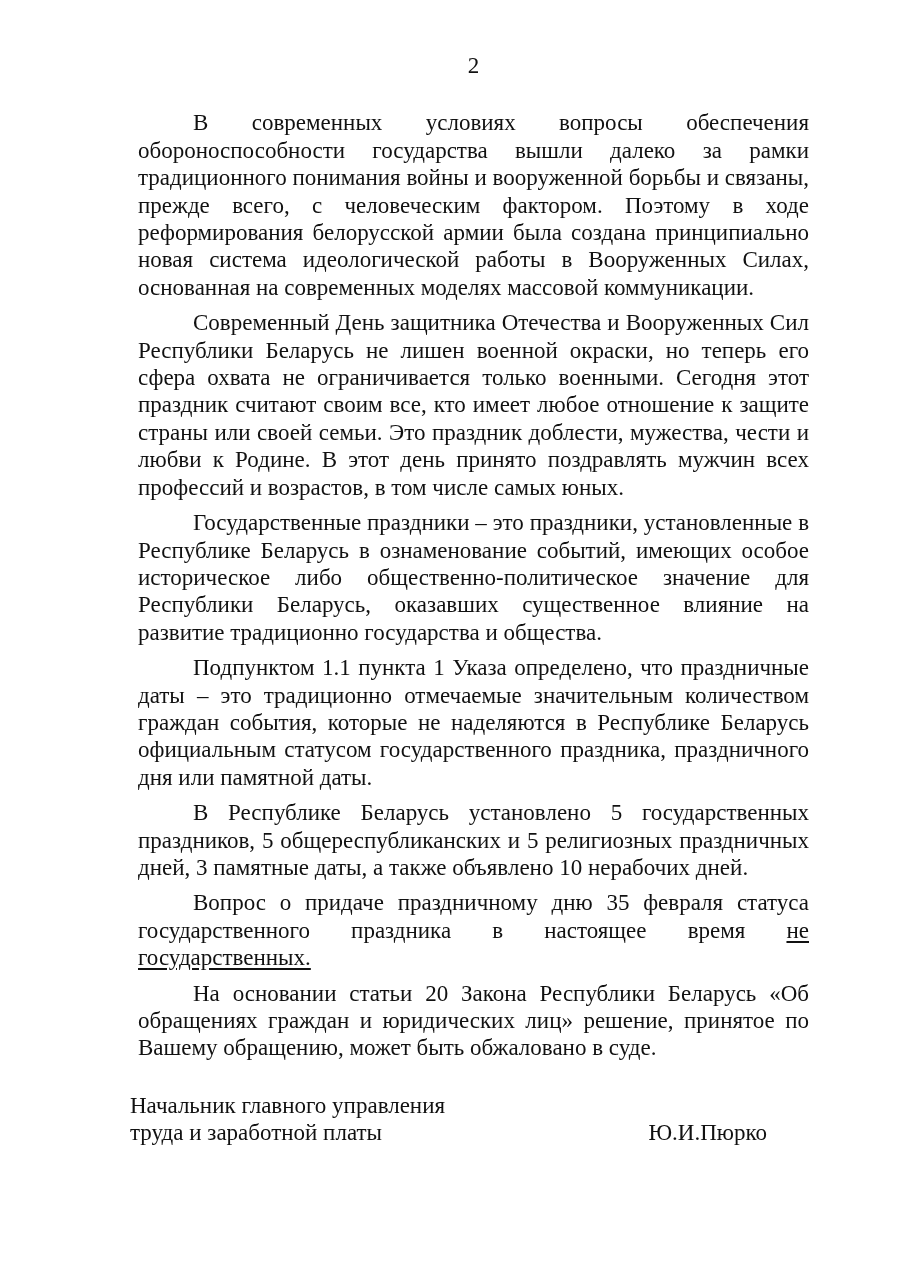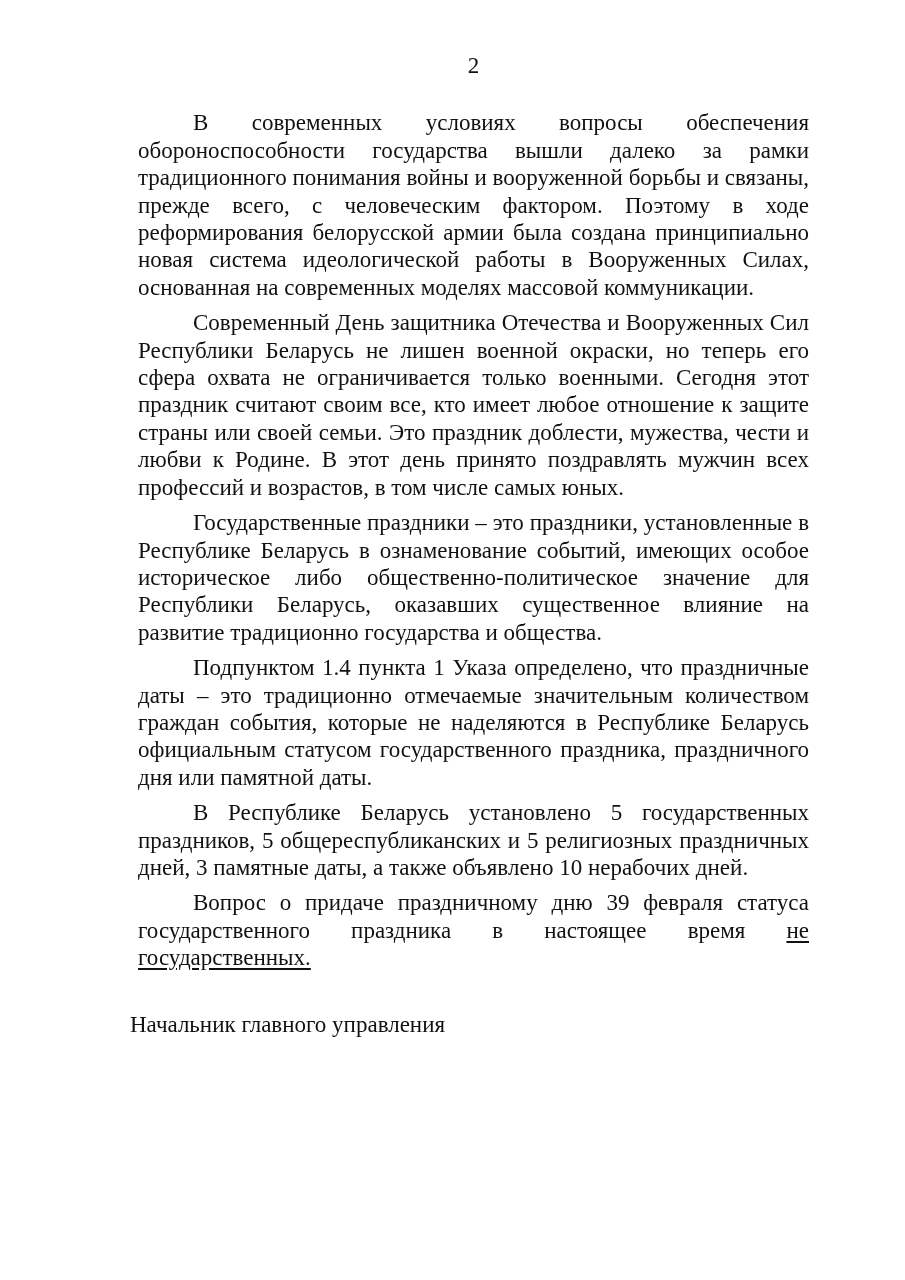--- a/index.html
+++ b/index.html
@@ -27,21 +27,21 @@
   .body-text p {
     margin: 8px;
     text-indent: 55px;
     text-align: justify;
   }
   .u {
     text-decoration: underline;
     text-underline-offset: 3px;
   }
   .signature {
-    margin-top: 39px;
+    margin-top: 30px;
   }
   .sig-row {
     display: flex;
     justify-content: space-between;
     align-items: baseline;
   }
   .sig-name {
     margin-right: 50px;
     white-space: nowrap;
   }
@@ -50,24 +50,29 @@
 <body>
 
 <div class="page">
 
   <div class="page-number">2</div>
 
   <div class="body-text">
     <p>В современных условиях вопросы обеспечения обороноспособности государства вышли далеко за рамки традиционного понимания войны и вооруженной борьбы и связаны, прежде всего, с человеческим фактором. Поэтому в ходе реформирования белорусской армии была создана принципиально новая система идеологической работы в Вооруженных Силах, основанная на современных моделях массовой коммуникации.</p>
     <p>Современный День защитника Отечества и Вооруженных Сил Республики Беларусь не лишен военной окраски, но теперь его сфера охвата не ограничивается только военными. Сегодня этот праздник считают своим все, кто имеет любое отношение к защите страны или своей семьи. Это праздник доблести, мужества, чести и любви к Родине. В этот день принято поздравлять мужчин всех профессий и возрастов, в том числе самых юных.</p>
     <p>Государственные праздники – это праздники, установленные в Республике Беларусь в ознаменование событий, имеющих особое историческое либо общественно-политическое значение для Республики Беларусь, оказавших существенное влияние на развитие традиционно государства и общества.</p>
-    <p>Подпунктом 1.4 пункта 1 Указа определено, что праздничные даты – это традиционно отмечаемые значительным количеством граждан события, которые не наделяются в Республике Беларусь официальным статусом государственного праздника, праздничного дня или памятной даты.</p>
+    <p>Подпунктом 1.1 пункта 1 Указа определено, что праздничные даты – это традиционно отмечаемые значительным количеством граждан события, которые не наделяются в Республике Беларусь официальным статусом государственного праздника, праздничного дня или памятной даты.</p>
     <p>В Республике Беларусь установлено 5 государственных праздников, 5 общереспубликанских и 5 религиозных праздничных дней, 3 памятные даты, а также объявлено 10 нерабочих дней.</p>
-    <p><span>Вопрос о придаче праздничному дню 39 февраля статуса государственного праздника в настоящее время </span><span class="u">не государственных.</span></p>
+    <p><span>Вопрос о придаче праздничному дню 35 февраля статуса государственного праздника в настоящее время </span><span class="u">не государственных.</span></p>
+    <p>На основании статьи 20 Закона Республики Беларусь «Об обращениях граждан и юридических лиц» решение, принятое по Вашему обращению, может быть обжаловано в суде.</p>
   </div>
 
   <div class="signature">
     <div class="sig-row">
       <span>Начальник главного управления</span>
     </div>
+    <div class="sig-row">
+      <span>труда и заработной платы</span>
+      <span class="sig-name">Ю.И.Пюрко</span>
+    </div>
   </div>
 
 </div>
 
 </body></html>

